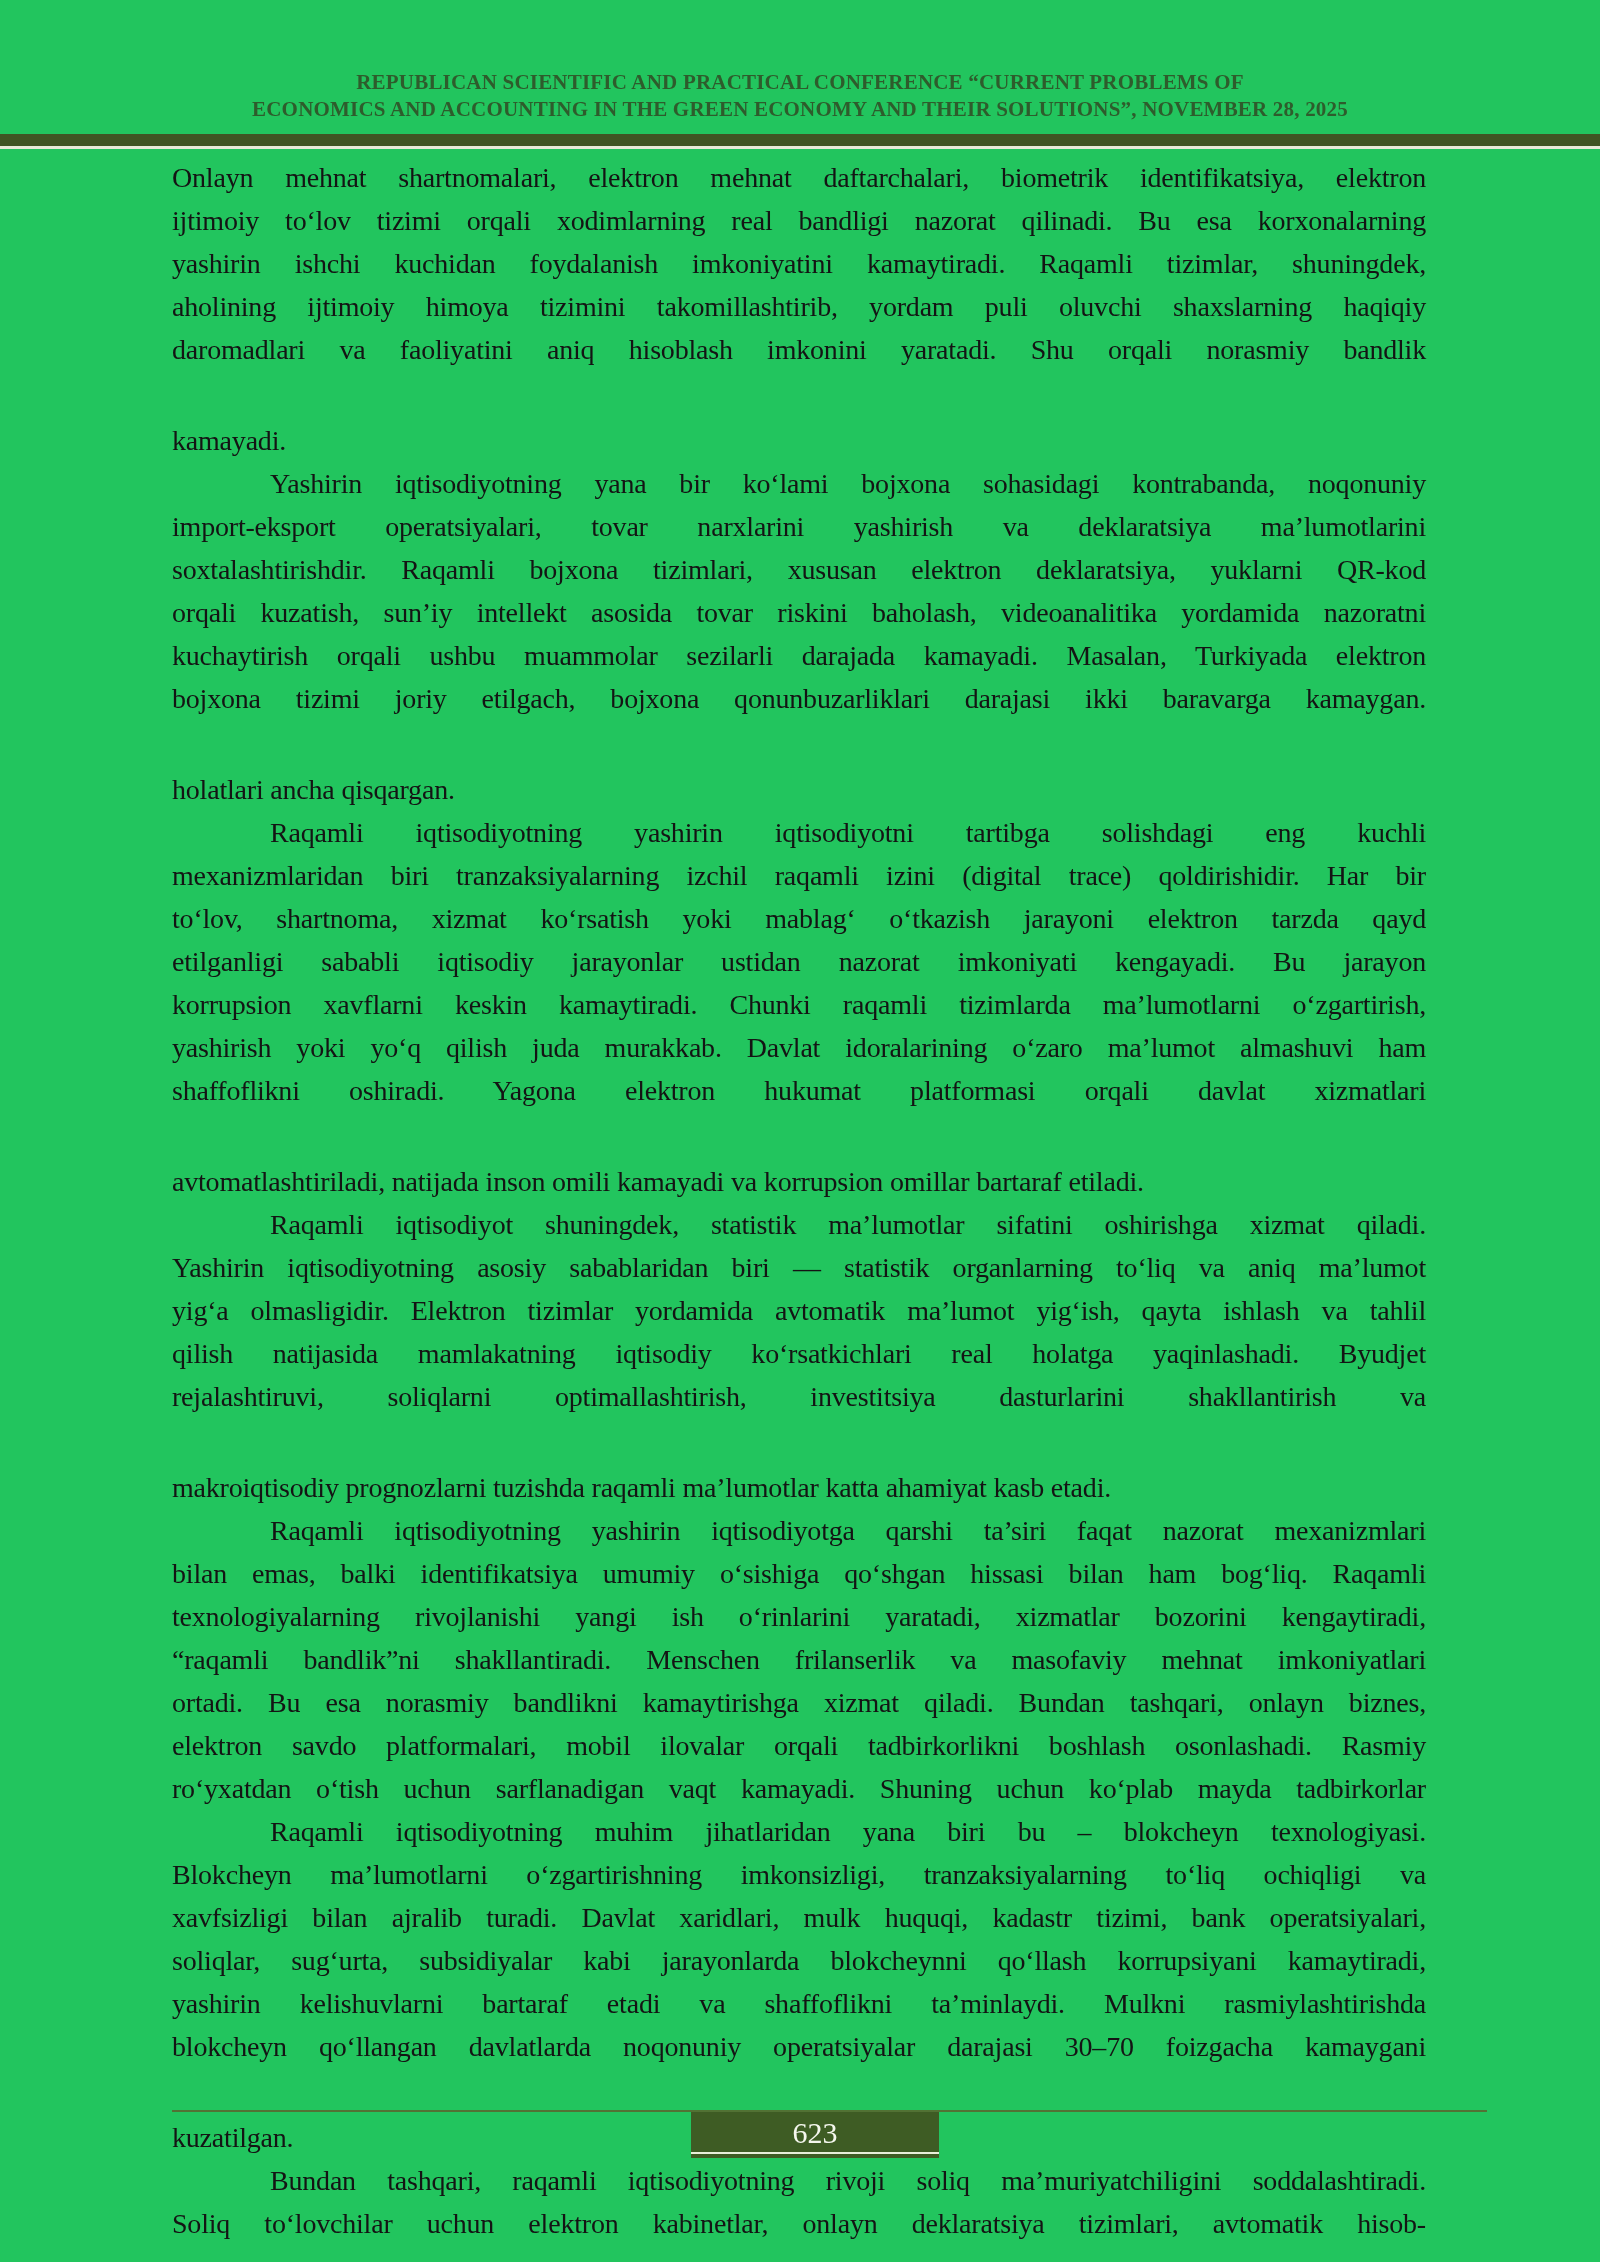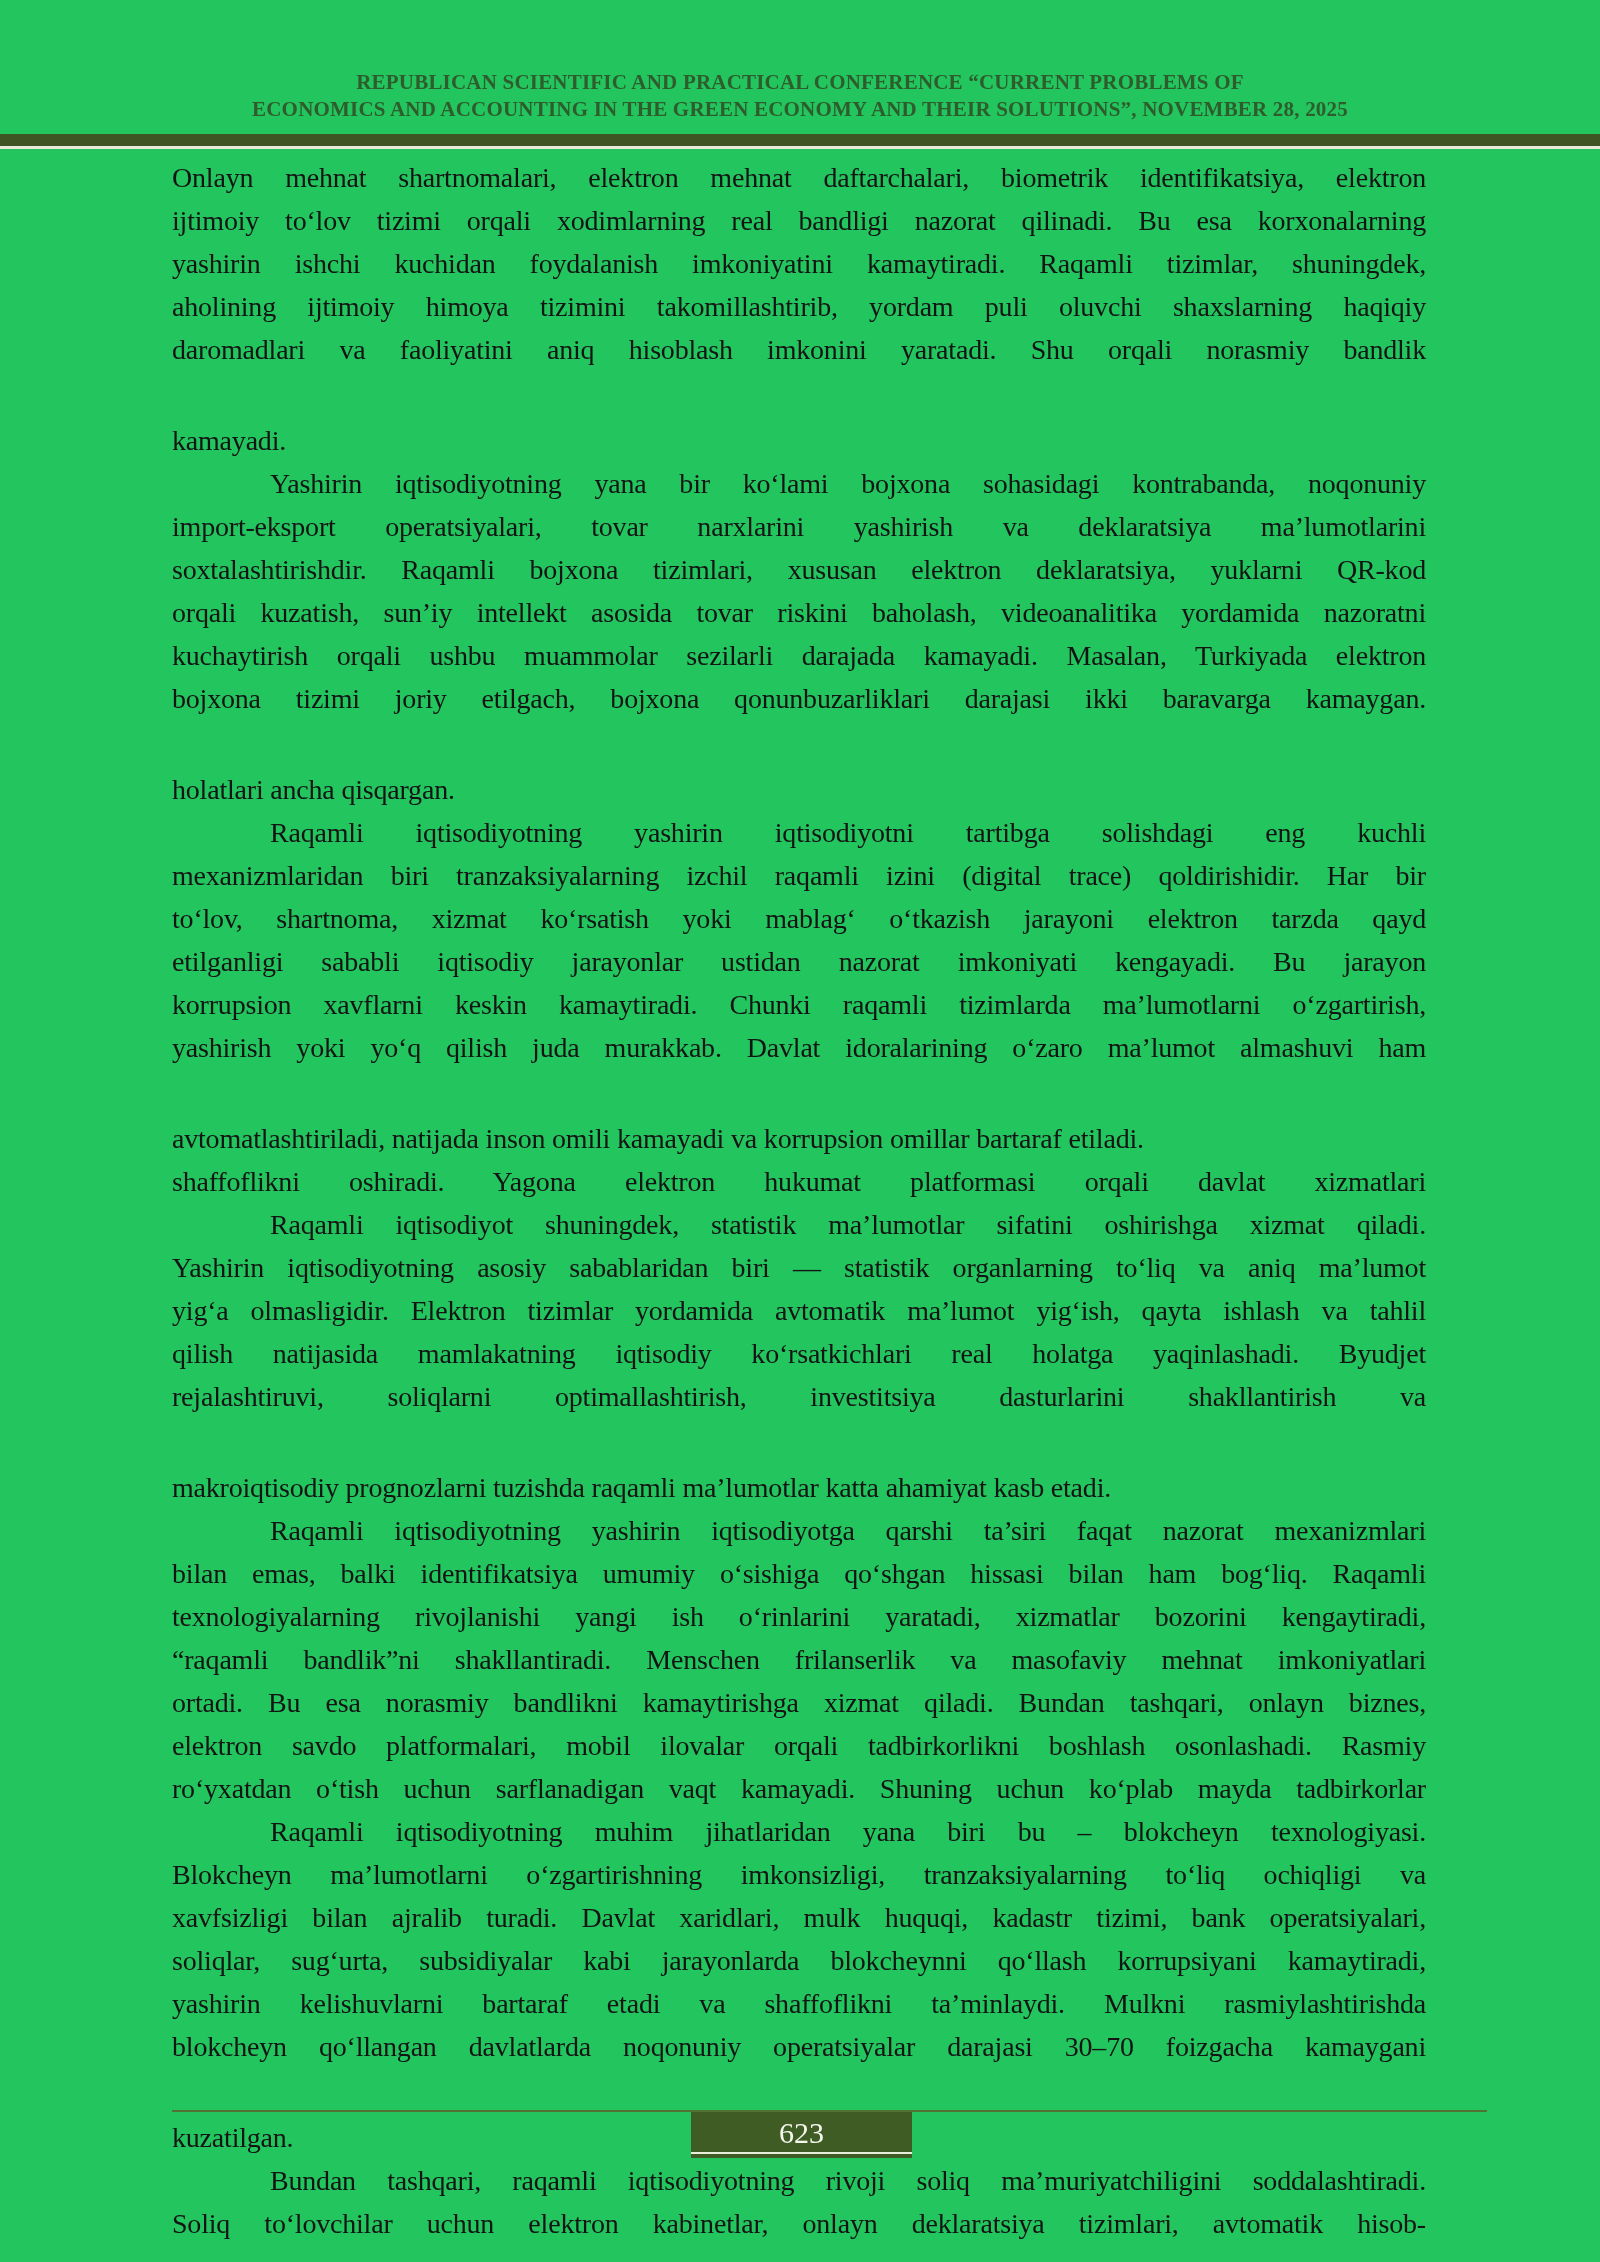--- a/index.html
+++ b/index.html
@@ -56,21 +56,21 @@
     top: 2110px;
     left: 172px;
     width: 1315px;
     height: 2px;
     background: #527234;
   }
   .page-num-box {
     position: absolute;
     left: 691px;
     top: 2112px;
-    width: 221px;
+    width: 248px;
     height: 46px;
     background: #3e5c24;
     box-shadow: inset 0 -4px 0 #3e5c24, inset 0 -6px 0 #e9efdb;
     color: #f5f7ee;
     font-size: 30px;
     line-height: 42px;
     text-align: center;
   }
 </style>
 </head>
@@ -98,22 +98,22 @@
       <div class="line">orqali kuzatish, sun’iy intellekt asosida tovar riskini baholash, videoanalitika yordamida nazoratni</div>
       <div class="line">kuchaytirish orqali ushbu muammolar sezilarli darajada kamayadi. Masalan, Turkiyada elektron</div>
       <div class="line">bojxona tizimi joriy etilgach, bojxona qonunbuzarliklari darajasi ikki baravarga kamaygan.</div>
       <div class="line last">holatlari ancha qisqargan.</div>
       <div class="line indent">Raqamli iqtisodiyotning yashirin iqtisodiyotni tartibga solishdagi eng kuchli</div>
       <div class="line">mexanizmlaridan biri tranzaksiyalarning izchil raqamli izini (digital trace) qoldirishidir. Har bir</div>
       <div class="line">to‘lov, shartnoma, xizmat ko‘rsatish yoki mablag‘ o‘tkazish jarayoni elektron tarzda qayd</div>
       <div class="line">etilganligi sababli iqtisodiy jarayonlar ustidan nazorat imkoniyati kengayadi. Bu jarayon</div>
       <div class="line">korrupsion xavflarni keskin kamaytiradi. Chunki raqamli tizimlarda ma’lumotlarni o‘zgartirish,</div>
       <div class="line">yashirish yoki yo‘q qilish juda murakkab. Davlat idoralarining o‘zaro ma’lumot almashuvi ham</div>
+      <div class="line">shaffoflikni oshiradi. Yagona elektron hukumat platformasi orqali davlat xizmatlari</div>
       <div class="line last">avtomatlashtiriladi, natijada inson omili kamayadi va korrupsion omillar bartaraf etiladi.</div>
-      <div class="line">shaffoflikni oshiradi. Yagona elektron hukumat platformasi orqali davlat xizmatlari</div>
       <div class="line indent">Raqamli iqtisodiyot shuningdek, statistik ma’lumotlar sifatini oshirishga xizmat qiladi.</div>
       <div class="line">Yashirin iqtisodiyotning asosiy sabablaridan biri — statistik organlarning to‘liq va aniq ma’lumot</div>
       <div class="line">yig‘a olmasligidir. Elektron tizimlar yordamida avtomatik ma’lumot yig‘ish, qayta ishlash va tahlil</div>
       <div class="line">qilish natijasida mamlakatning iqtisodiy ko‘rsatkichlari real holatga yaqinlashadi. Byudjet</div>
       <div class="line">rejalashtiruvi, soliqlarni optimallashtirish, investitsiya dasturlarini shakllantirish va</div>
       <div class="line last">makroiqtisodiy prognozlarni tuzishda raqamli ma’lumotlar katta ahamiyat kasb etadi.</div>
       <div class="line indent">Raqamli iqtisodiyotning yashirin iqtisodiyotga qarshi ta’siri faqat nazorat mexanizmlari</div>
       <div class="line">bilan emas, balki identifikatsiya umumiy o‘sishiga qo‘shgan hissasi bilan ham bog‘liq. Raqamli</div>
       <div class="line">texnologiyalarning rivojlanishi yangi ish o‘rinlarini yaratadi, xizmatlar bozorini kengaytiradi,</div>
       <div class="line">“raqamli bandlik”ni shakllantiradi. Menschen frilanserlik va masofaviy mehnat imkoniyatlari</div>

